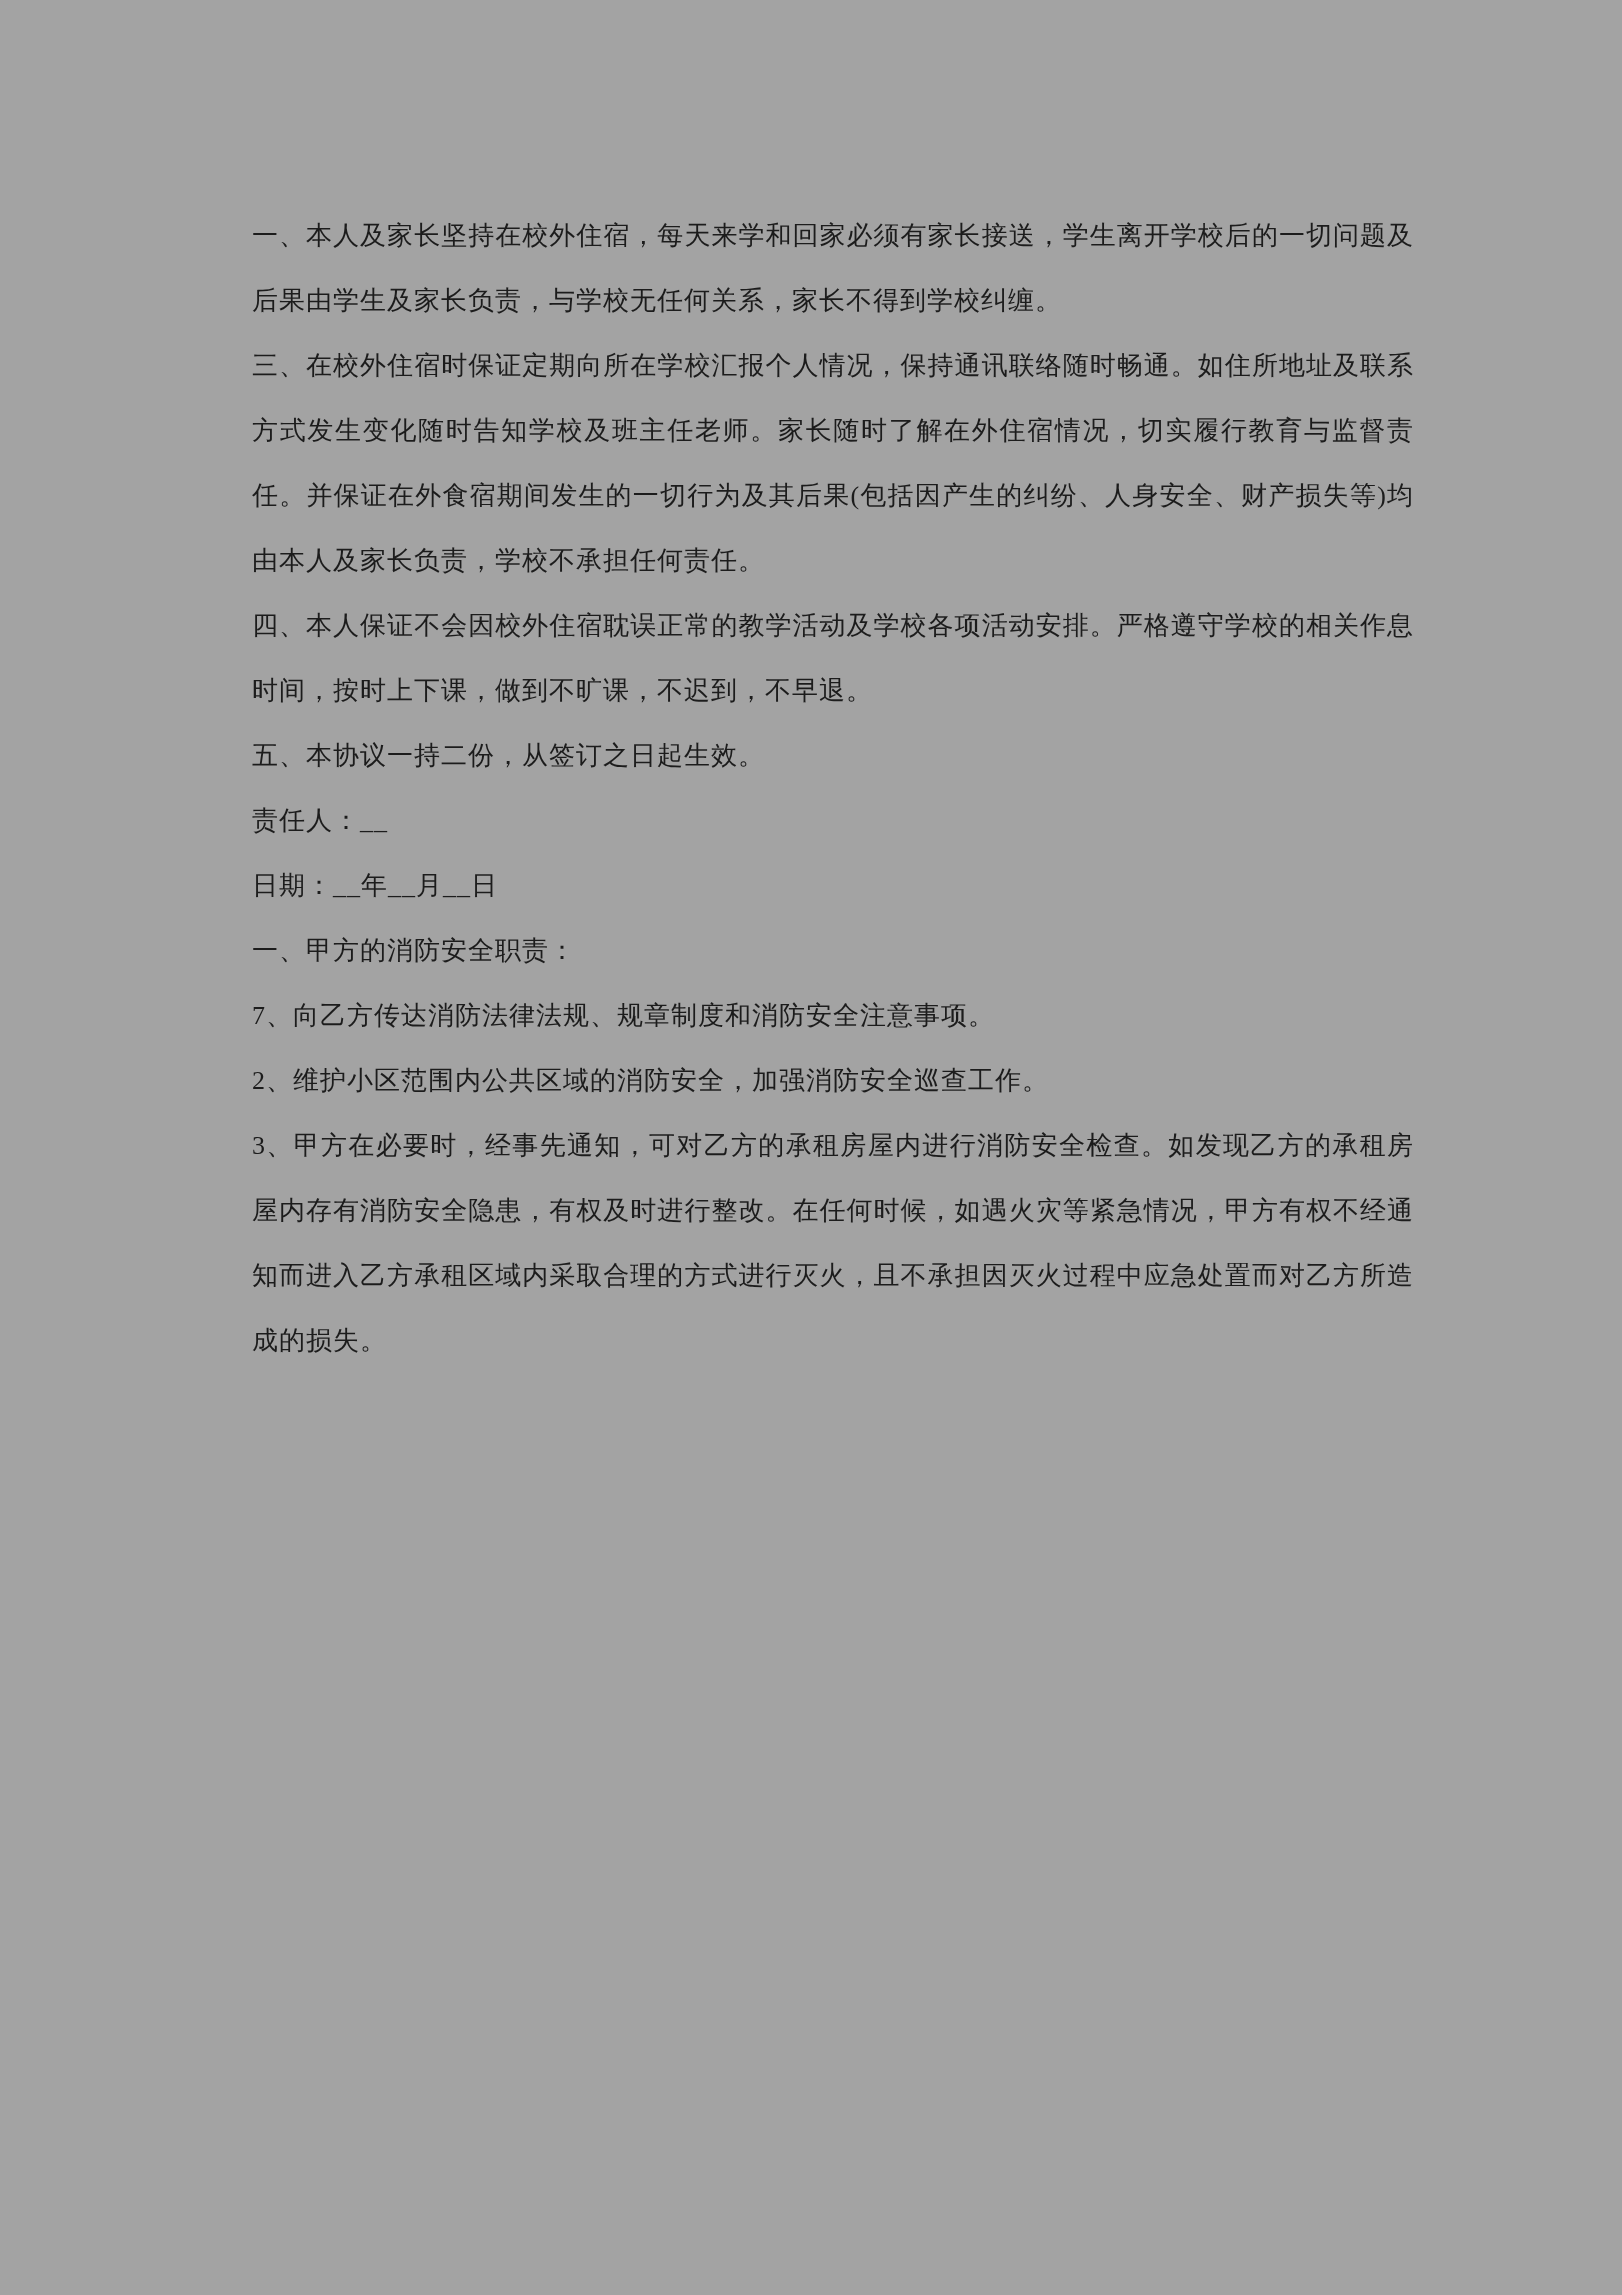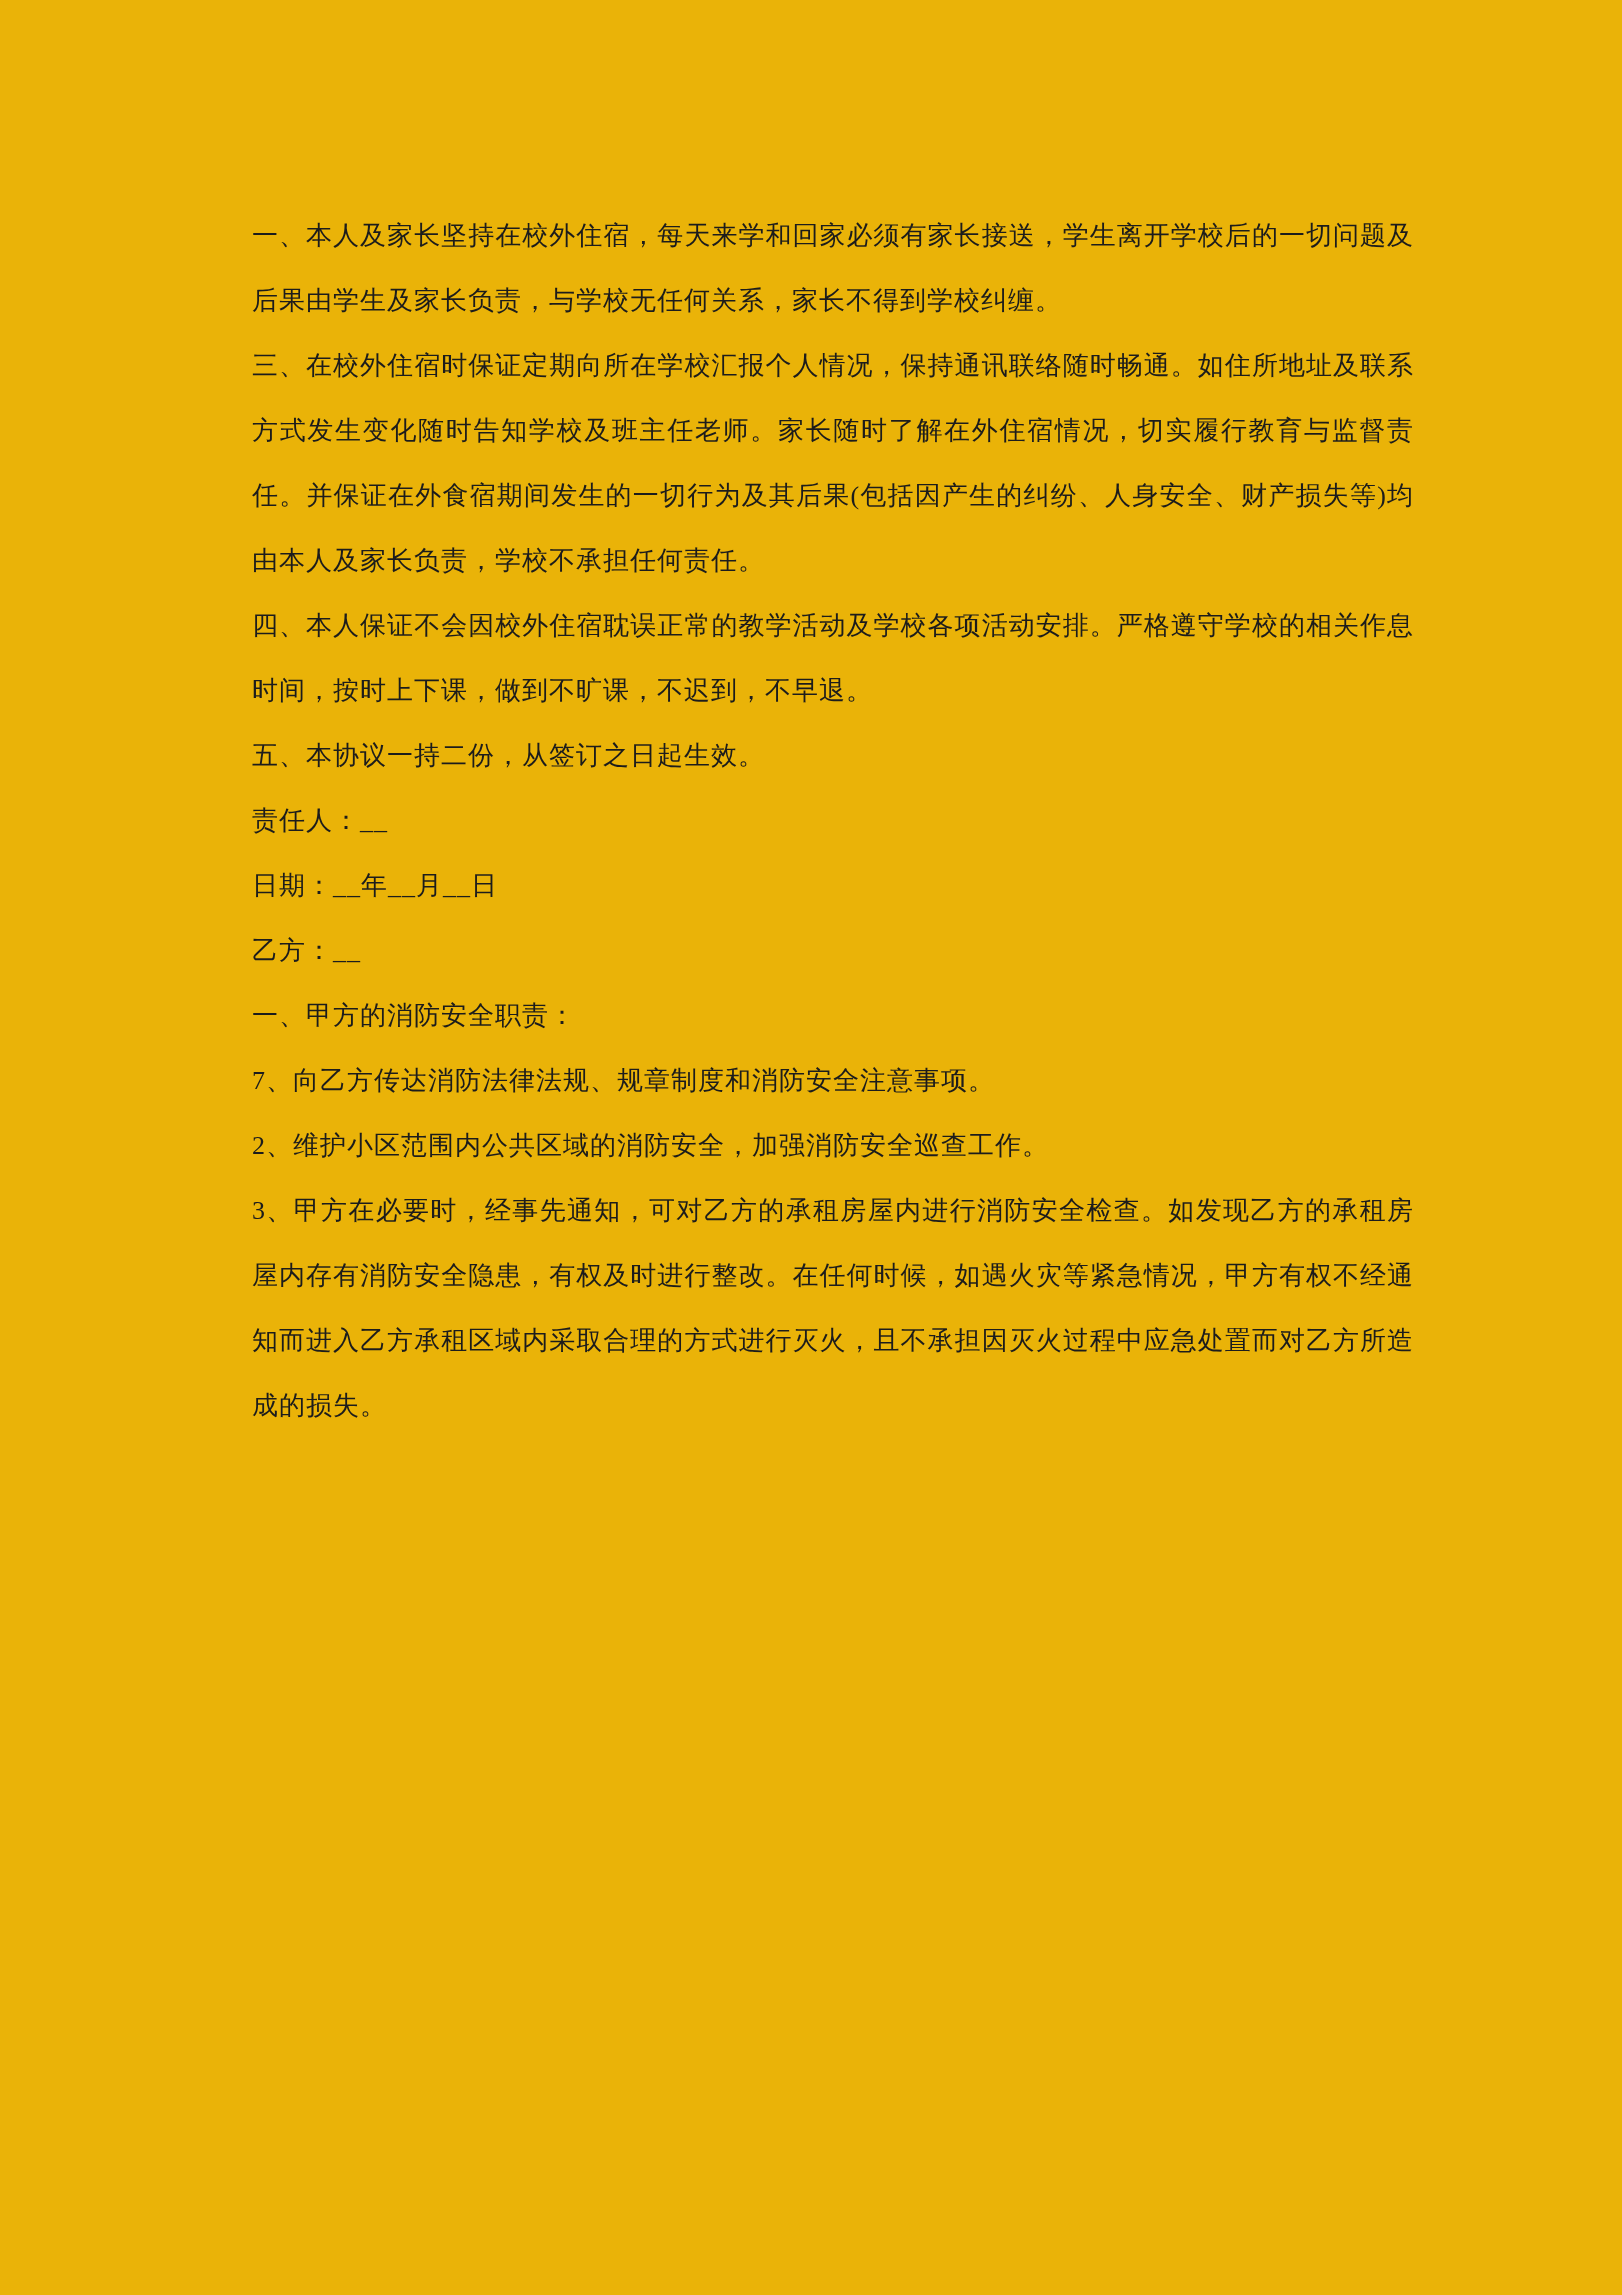--- a/index.html
+++ b/index.html
@@ -14,21 +14,21 @@
     font-family: "Liberation Serif", "DejaVu Serif", serif;
     color: #1c1c1c;
     overflow: hidden;
   }
   .page {
     position: absolute;
     top: 0;
     left: 0;
     width: 1623px;
     height: 2295px;
-    background: #eab308;
+    background: #a3a3a3;
     box-sizing: border-box;
     padding: 203px 209px 196px 252px;
   }
   .doc-body {
     width: 100%;
   }
   .doc-paragraph {
     margin: 0;
     font-size: 26px;
     line-height: 65px;
@@ -45,20 +45,19 @@
 <body>
 
 <div class="page">
   <div class="doc-body">
     <p class="doc-paragraph">一、本人及家长坚持在校外住宿，每天来学和回家必须有家长接送，学生离开学校后的一切问题及后果由学生及家长负责，与学校无任何关系，家长不得到学校纠缠。</p>
     <p class="doc-paragraph">三、在校外住宿时保证定期向所在学校汇报个人情况，保持通讯联络随时畅通。如住所地址及联系方式发生变化随时告知学校及班主任老师。家长随时了解在外住宿情况，切实履行教育与监督责任。并保证在外食宿期间发生的一切行为及其后果(包括因产生的纠纷、人身安全、财产损失等)均由本人及家长负责，学校不承担任何责任。</p>
     <p class="doc-paragraph">四、本人保证不会因校外住宿耽误正常的教学活动及学校各项活动安排。严格遵守学校的相关作息时间，按时上下课，做到不旷课，不迟到，不早退。</p>
     <p class="doc-paragraph">五、本协议一持二份，从签订之日起生效。</p>
     <p class="doc-paragraph">责任人：__</p>
     <p class="doc-paragraph">日期：__年__月__日</p>
-    <p class="doc-paragraph">乙方：__</p>
     <p class="doc-paragraph">一、甲方的消防安全职责：</p>
     <p class="doc-paragraph">7、向乙方传达消防法律法规、规章制度和消防安全注意事项。</p>
     <p class="doc-paragraph">2、维护小区范围内公共区域的消防安全，加强消防安全巡查工作。</p>
     <p class="doc-paragraph">3、甲方在必要时，经事先通知，可对乙方的承租房屋内进行消防安全检查。如发现乙方的承租房屋内存有消防安全隐患，有权及时进行整改。在任何时候，如遇火灾等紧急情况，甲方有权不经通知而进入乙方承租区域内采取合理的方式进行灭火，且不承担因灭火过程中应急处置而对乙方所造成的损失。</p>
   </div>
 </div>
 
 
 </body></html>

